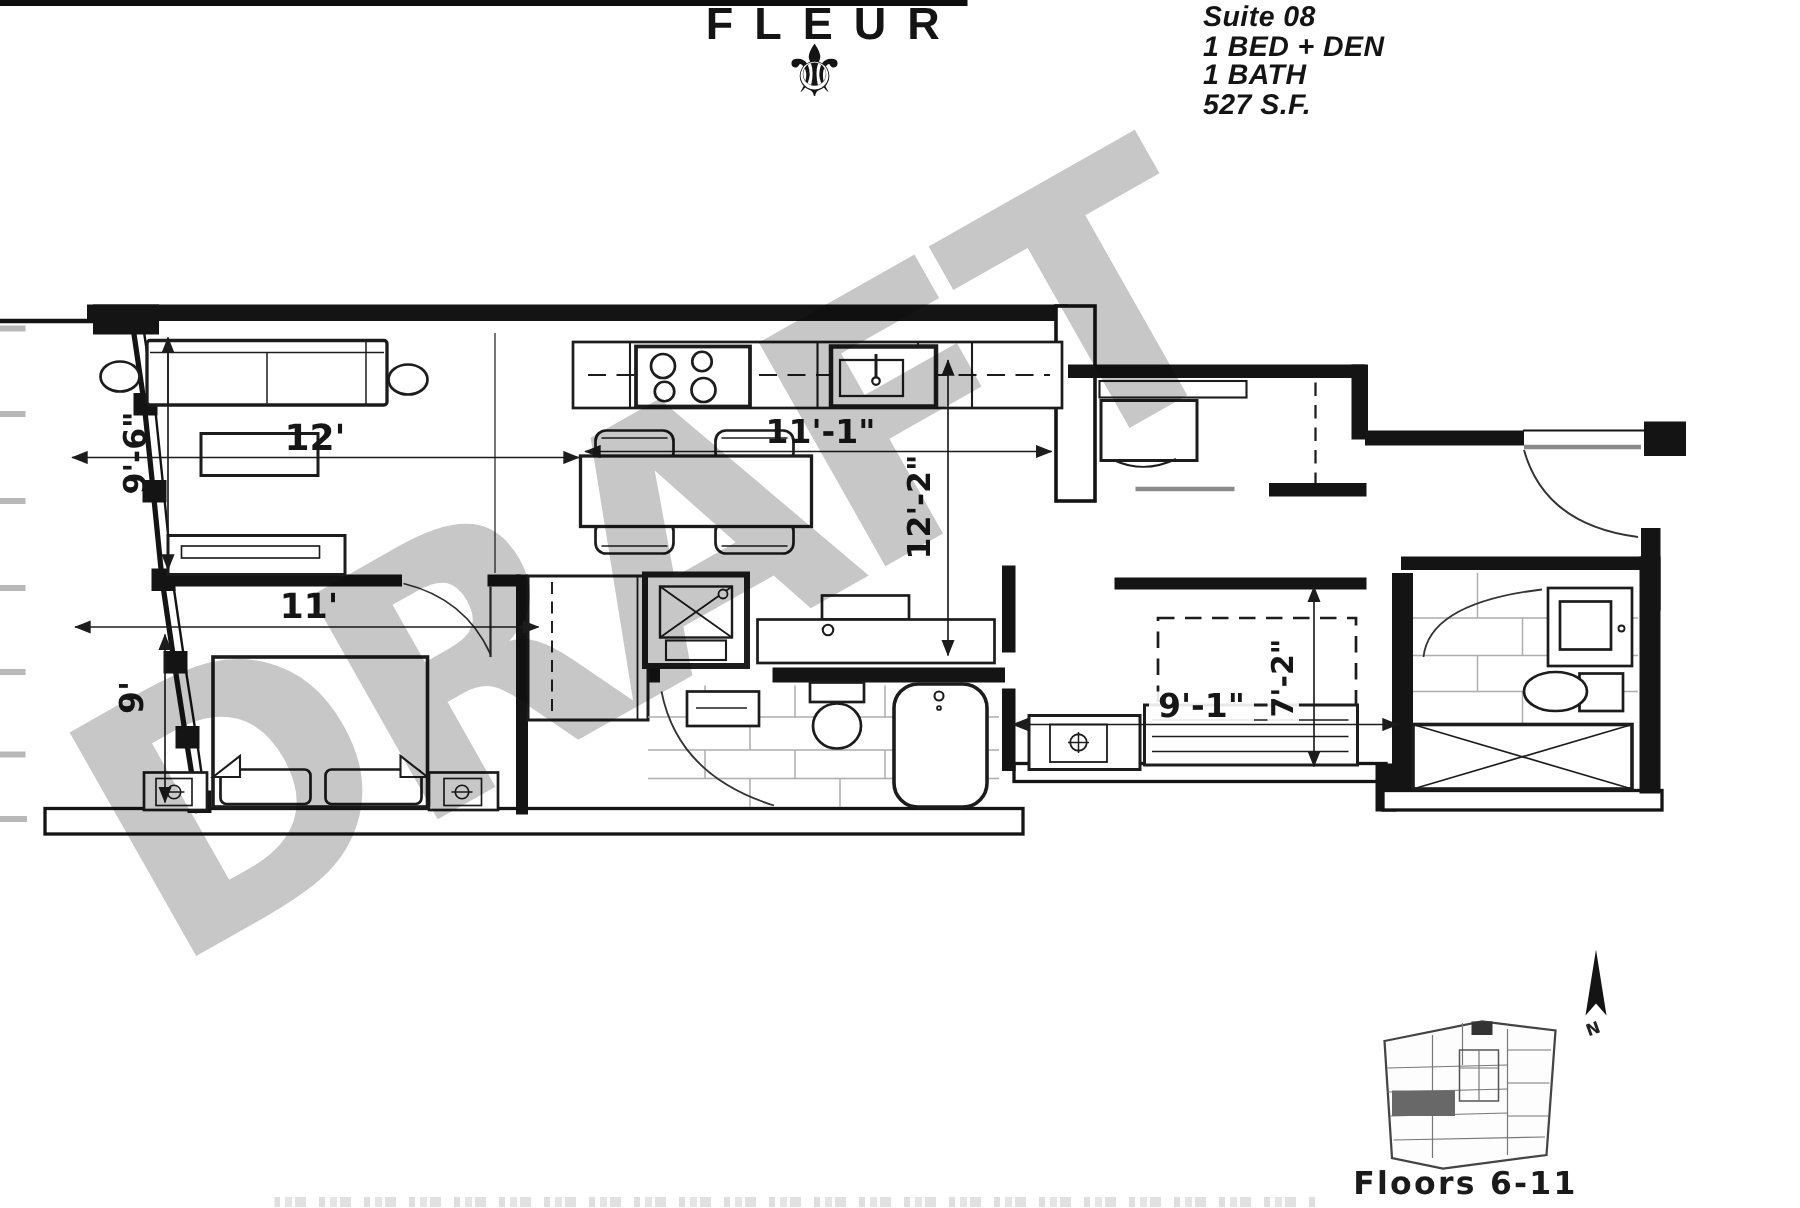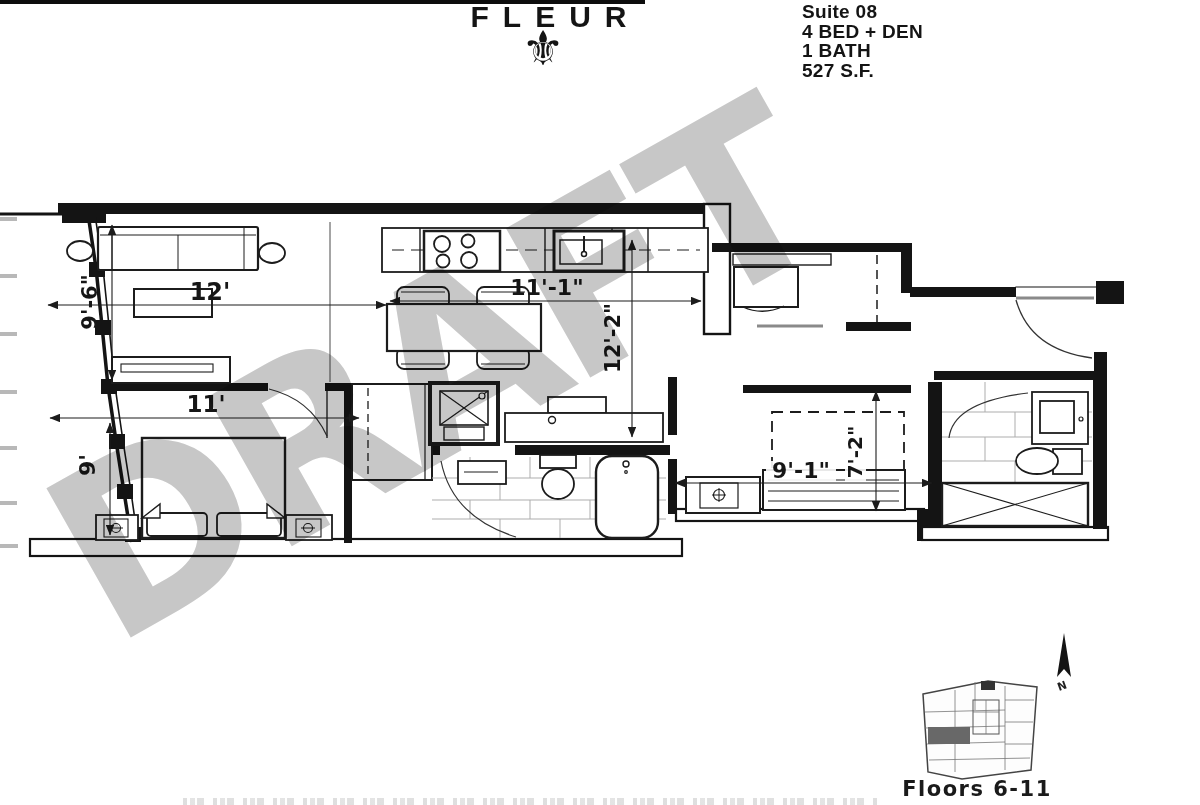--- a/index.html
+++ b/index.html
@@ -6,36 +6,36 @@
   #stage{position:relative;width:1200px;height:805px;background:#ffffff;overflow:hidden;
          font-family:"Liberation Sans",sans-serif;color:#141414;}
   svg{position:absolute;left:0;top:0;}
   svg text{font-family:"DejaVu Sans",sans-serif;}
   .hdr{position:absolute;z-index:5;}
   .brand{left:443px;top:0px;width:205px;text-align:center;font-size:30px;font-weight:800;
          letter-spacing:14px;padding-left:10px;}
   .fleur{left:498px;top:22px;width:90px;text-align:center;font-size:48px;line-height:52px;
          font-family:"DejaVu Sans",sans-serif;}
   .suite{left:802px;top:2px;font-size:19px;font-weight:700;line-height:19.5px;letter-spacing:.3px;}
-  .suite span{display:block;}
+  .suite span{display:block;font-style:italic;}
   .cutoff{position:absolute;left:183px;top:798px;width:695px;height:7px;opacity:.55;
           background:repeating-linear-gradient(90deg,#c4c4c4 0 4px,transparent 4px 7px,
           #cfcfcf 7px 12px,transparent 12px 14px,#c8c8c8 14px 21px,transparent 21px 30px);}
   .wm{mix-blend-mode:multiply;}
 </style>
 </head>
 <body>
 
 <div id="stage">
 
   <div class="hdr brand">FLEUR</div>
   <div class="hdr fleur">⚜</div>
   <div class="hdr suite">
     <span>Suite 08</span>
-    <span>4 BED + DEN</span>
+    <span>1 BED + DEN</span>
     <span>1 BATH</span>
     <span>527 S.F.</span>
   </div>
 
   <svg width="1200" height="805" viewBox="0 0 1200 805">
     <defs>
       <marker id="arr" viewBox="0 0 10 8" refX="9.5" refY="4" markerWidth="10" markerHeight="8" orient="auto-start-reverse">
         <path d="M0,0 L10,4 L0,8 z" fill="#1c1c1c"></path>
       </marker>
     </defs>

